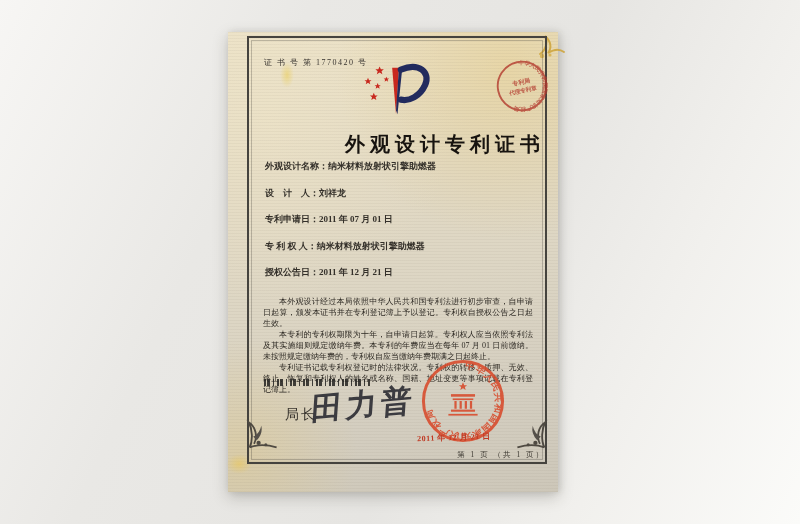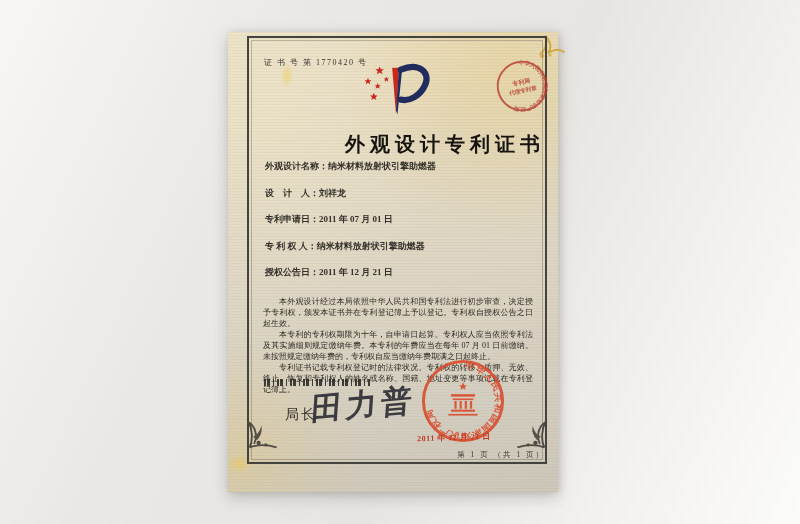--- a/index.html
+++ b/index.html
@@ -121,21 +121,21 @@
         </div>
         <div class="frow">
           <span class="flabel">专 利 权 人：</span><span class="fvalue">纳米材料放射状引擎助燃器</span>
         </div>
         <div class="frow">
           <span class="flabel">授权公告日：</span><span class="fvalue">2011 年 12 月 21 日</span>
         </div>
       </div>
 
       <div class="paras">
-        <p>本外观设计经过本局依照中华人民共和国专利法进行初步审查，决定授予专利权，颁发本证书并在专利登记簿上予以登记。专利权自授权公告之日起生效。</p>
+        <p>本外观设计经过本局依照中华人民共和国专利法进行初步审查，自申请日起算，颁发本证书并在专利登记簿上予以登记。专利权自授权公告之日起生效。</p>
         <p>本专利的专利权期限为十年，自申请日起算。专利权人应当依照专利法及其实施细则规定缴纳年费。本专利的年费应当在每年 07 月 01 日前缴纳。未按照规定缴纳年费的，专利权自应当缴纳年费期满之日起终止。</p>
         <p>专利证书记载专利权登记时的法律状况。专利权的转移、质押、无效、终止、恢复和专利权人的姓名或名称、国籍、地址变更等事项记载在专利登记簿上。</p>
       </div>
 
       <div class="barcode"></div>
 
       <div class="sig-label">局长</div>
       <div class="sig-name">田力普</div>
 
       <svg class="big-seal" viewBox="0 0 100 100">

